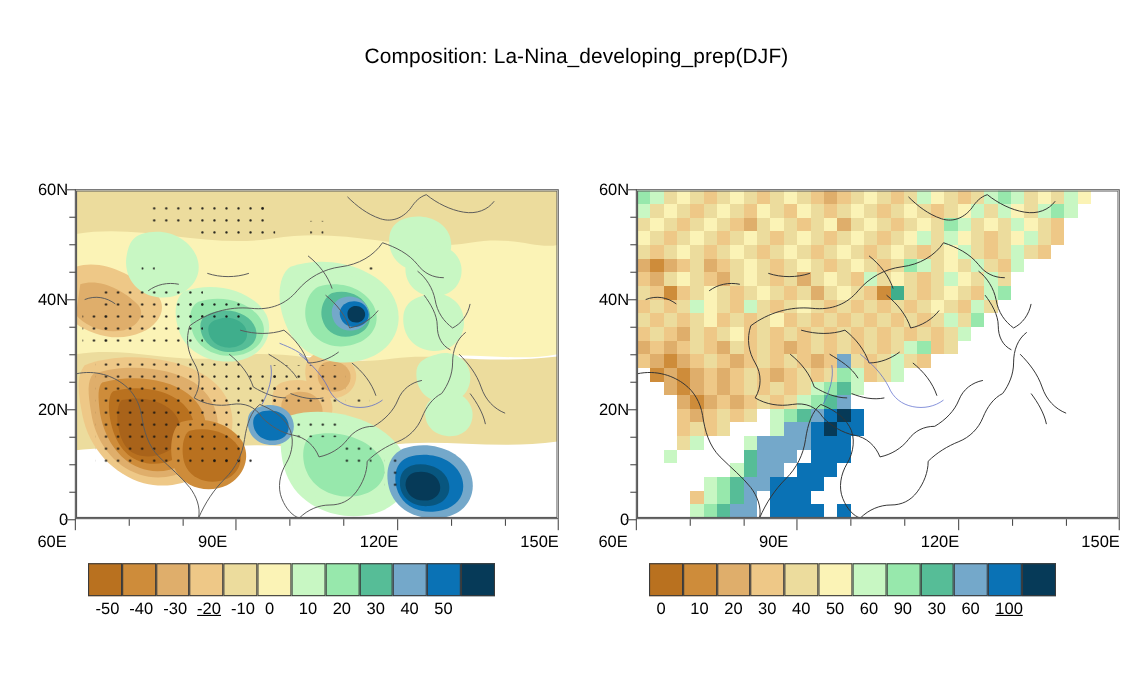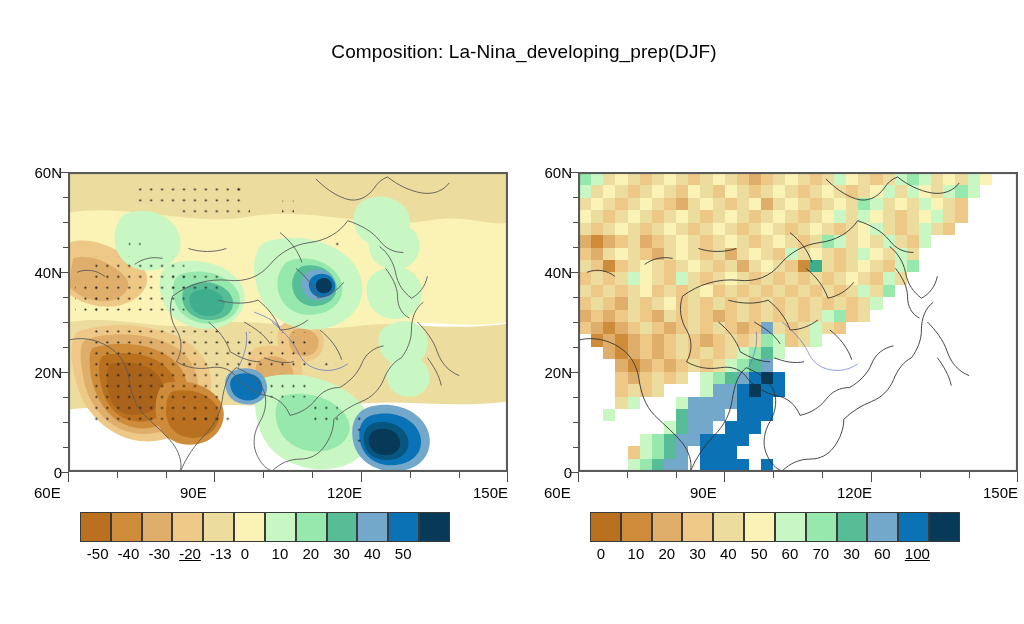--- a/index.html
+++ b/index.html
@@ -259,21 +259,21 @@
         <div style="background:#97e8ac"></div>
         <div style="background:#56bd97"></div>
         <div style="background:#74a8ca"></div>
         <div style="background:#0a72b5"></div>
         <div style="background:#063a58"></div>
       </div>
       <div class="cbar-lab" style="left:72.8px;">-50</div>
       <div class="cbar-lab" style="left:103.6px;">-40</div>
       <div class="cbar-lab" style="left:134.4px;">-30</div>
       <div class="cbar-lab" style="left:165.2px;text-decoration:underline;">-20</div>
-      <div class="cbar-lab" style="left:196px;">-13</div>
+      <div class="cbar-lab" style="left:196px;">-10</div>
       <div class="cbar-lab" style="left:226.8px;">0</div>
       <div class="cbar-lab" style="left:257.6px;">10</div>
       <div class="cbar-lab" style="left:288.4px;">20</div>
       <div class="cbar-lab" style="left:319.2px;">30</div>
       <div class="cbar-lab" style="left:350px;">40</div>
       <div class="cbar-lab" style="left:380.8px;">50</div>
     </div>
   </div>
 
   <div class="panel right">
@@ -907,20 +907,20 @@
         <div style="background:#0a72b5"></div>
         <div style="background:#063a58"></div>
       </div>
       <div class="cbar-lab" style="left:72.8px;">0</div>
       <div class="cbar-lab" style="left:103.6px;">10</div>
       <div class="cbar-lab" style="left:134.4px;">20</div>
       <div class="cbar-lab" style="left:165.2px;">30</div>
       <div class="cbar-lab" style="left:196px;">40</div>
       <div class="cbar-lab" style="left:226.8px;">50</div>
       <div class="cbar-lab" style="left:257.6px;">60</div>
-      <div class="cbar-lab" style="left:288.4px;">70</div>
+      <div class="cbar-lab" style="left:288.4px;">90</div>
       <div class="cbar-lab" style="left:319.2px;">30</div>
       <div class="cbar-lab" style="left:350px;">60</div>
       <div class="cbar-lab" style="left:380.8px;text-decoration:underline;">100</div>
     </div>
   </div>
 
 </div>
 
 </body></html>

